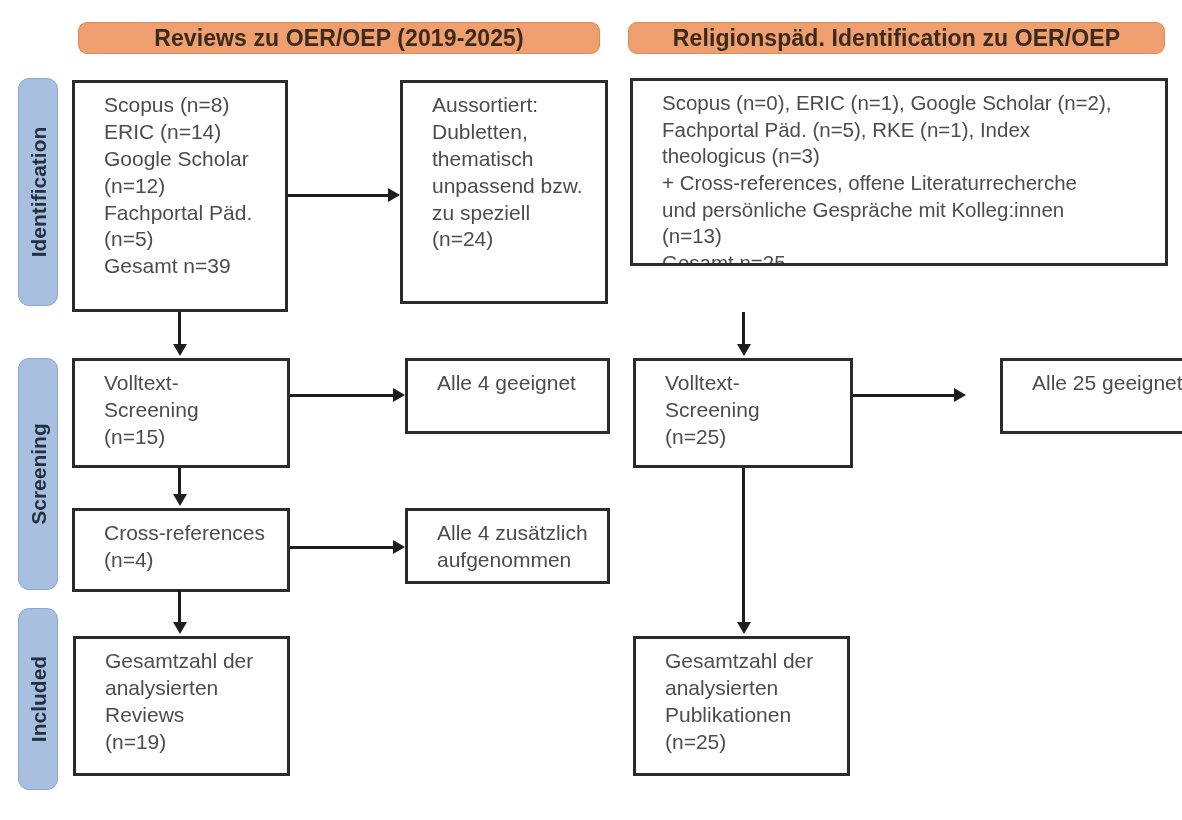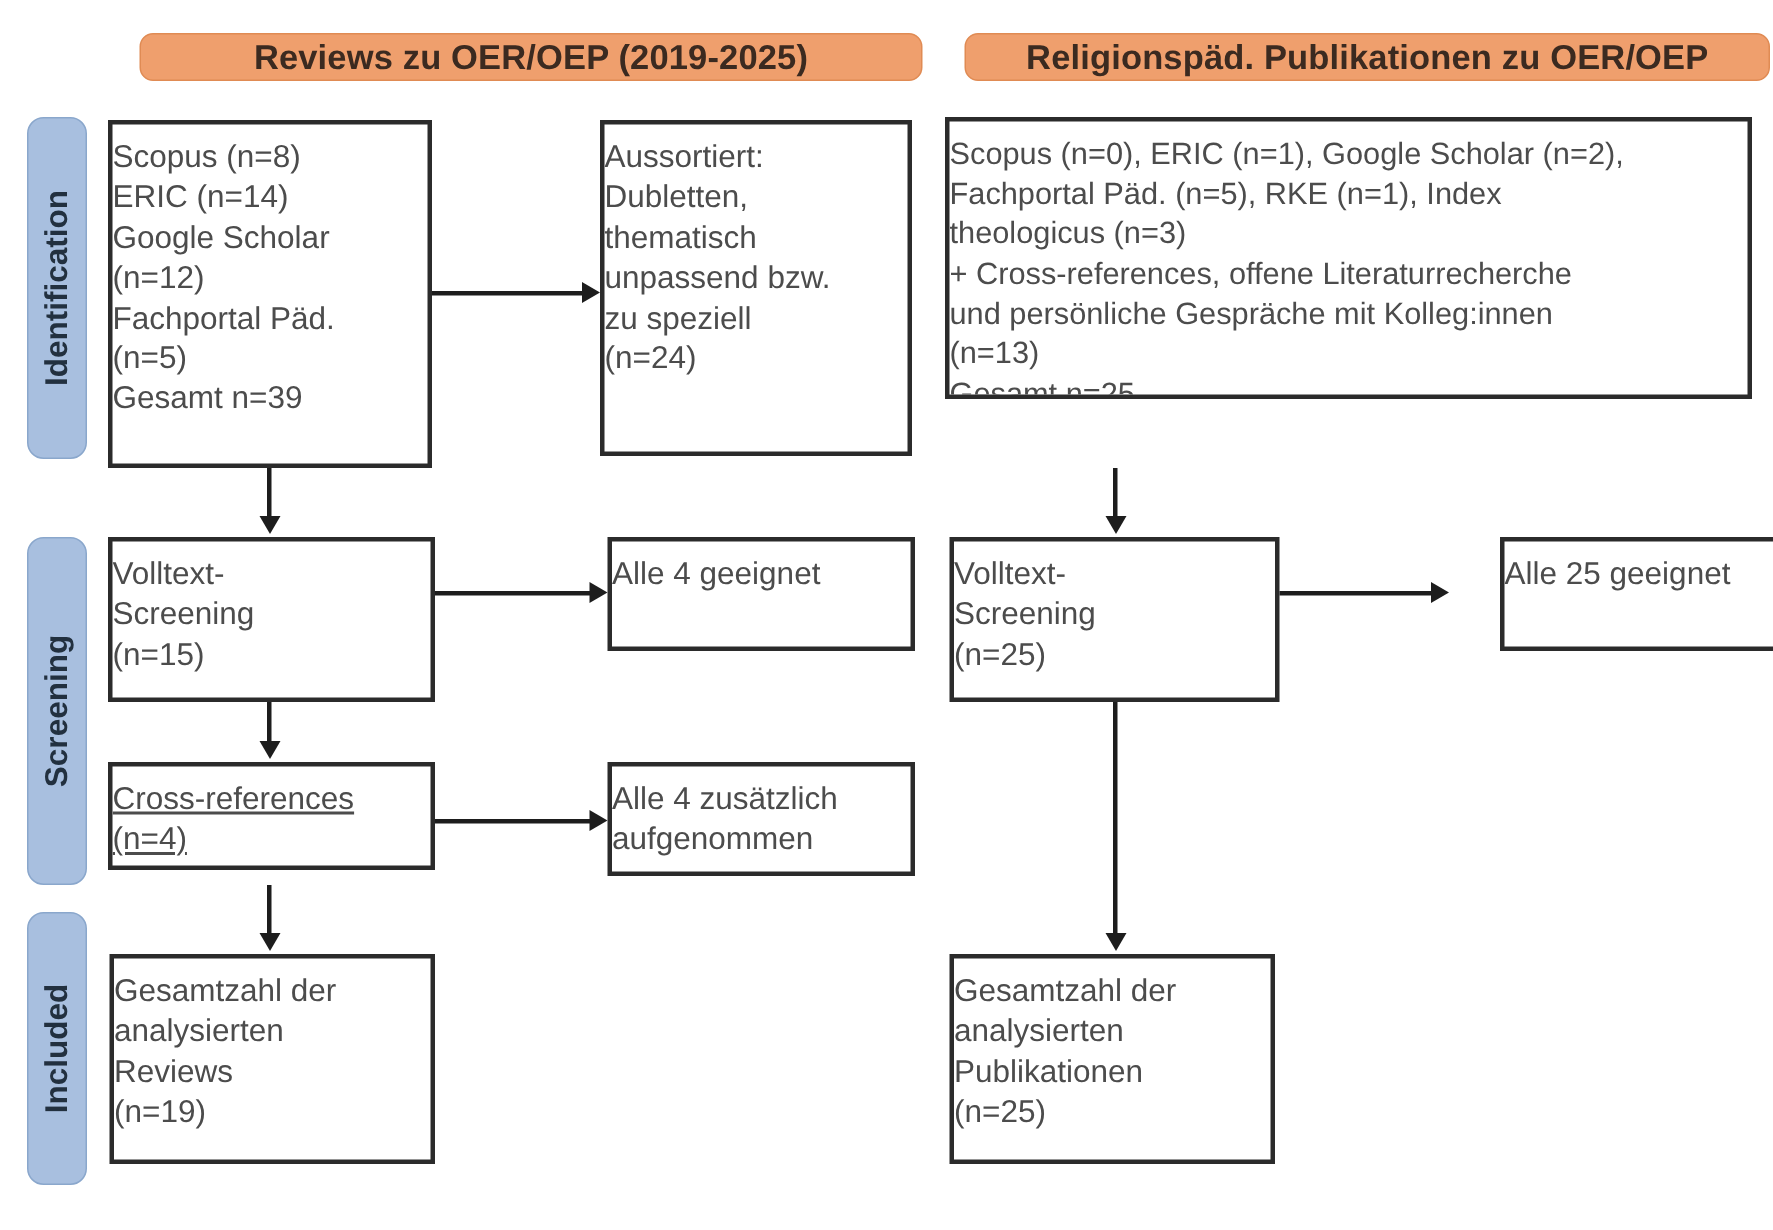--- a/index.html
+++ b/index.html
@@ -27,21 +27,20 @@
     color: #3b2a20;
     font-weight: bold;
     font-size: 23px;
     letter-spacing: 0.1px;
     display: flex;
     align-items: center;
     justify-content: center;
     box-sizing: border-box;
     text-align: right;
     line-height: 1;
-    margin-left: 15px;
   }
 
   
   .phasebar {
     position: absolute;
     background: #a8bfdf;
     border: 1px solid #8aa7cc;
     border-radius: 11px;
     box-sizing: border-box;
   }
@@ -57,21 +56,21 @@
     color: #22303f;
     line-height: 1;
   }
 
   
   .node {
     position: absolute;
     background: #ffffff;
     border: 3px solid #2b2b2b;
     box-sizing: border-box;
-    padding: 9px 10px 6px 0;
+    padding: 9px 10px 6px 29px;
     color: #4c4c4c;
     font-size: 21px;
     line-height: 1.28;
     white-space: pre-line;
     overflow: hidden;
   }
   .node.wide-text {
     font-size: 20.5px;
     line-height: 1.30;
   }
@@ -104,21 +103,21 @@
     border-top: 12px solid #1d1d1d;
   }
 </style>
 </head>
 <body>
 
 <div id="flow-root">
 
   <div class="banner" style="left:78px; top:22px; width:522px; height:32px;">Reviews zu OER/OEP (2019-2025)</div>
 
-  <div class="banner" style="left:628px; top:22px; width:537px; height:32px;">Religionspäd. Publikationen zu OER/OEP</div>
+  <div class="banner" style="left:628px; top:22px; width:537px; height:32px;">Religionspäd. Identification zu OER/OEP</div>
 
   <div class="phasebar" style="left:18px; top:78px; width:40px; height:228px;">
     <span class="phase-label">Identification</span>
   </div>
 
   <div class="phasebar" style="left:18px; top:358px; width:40px; height:232px;">
     <span class="phase-label">Screening</span>
   </div>
 
   <div class="phasebar" style="left:18px; top:608px; width:40px; height:182px;">
@@ -139,21 +138,21 @@
 unpassend bzw.
 zu speziell
 (n=24)</div>
 
   <div class="node" style="left:72px; top:358px; width:218px; height:110px;">Volltext-
 Screening
 (n=15)</div>
 
   <div class="node" style="left:405px; top:358px; width:205px; height:76px;">Alle 4 geeignet</div>
 
-  <div class="node" style="left:72px; top:508px; width:218px; height:72px;text-decoration:underline;">Cross-references
+  <div class="node" style="left:72px; top:508px; width:218px; height:84px;">Cross-references
 (n=4)</div>
 
   <div class="node" style="left:405px; top:508px; width:205px; height:76px;">Alle 4 zusätzlich
 aufgenommen</div>
 
   <div class="node" style="left:73px; top:636px; width:217px; height:140px;">Gesamtzahl der
 analysierten
 Reviews
 (n=19)</div>
 

